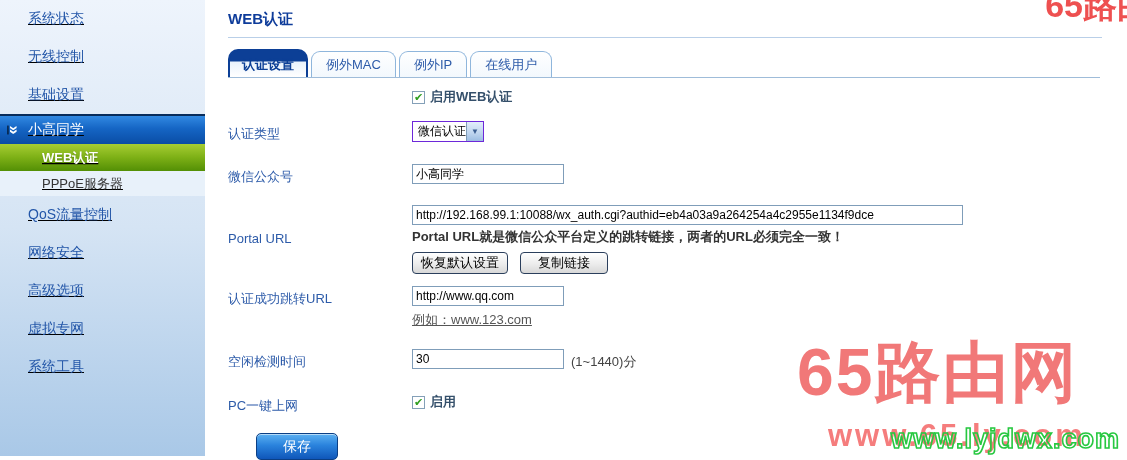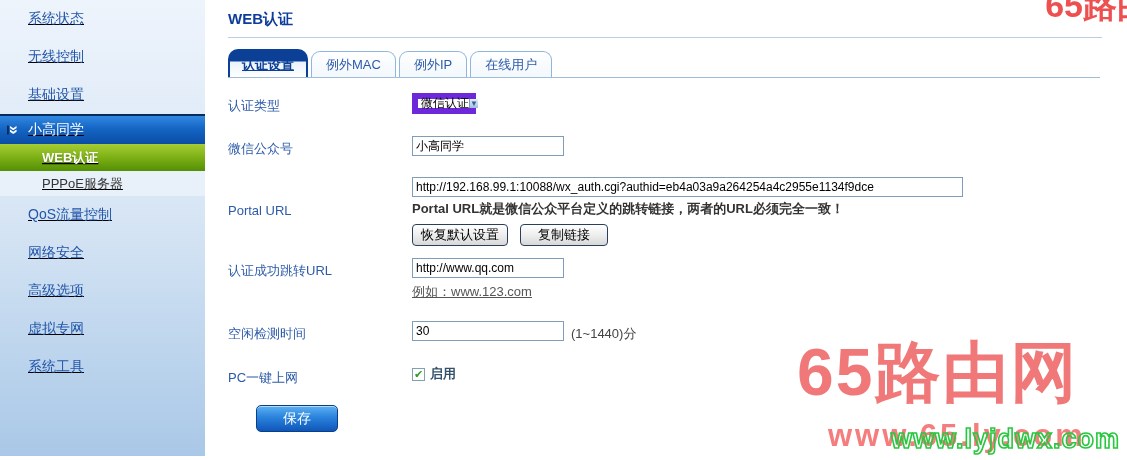--- a/index.html
+++ b/index.html
@@ -57,21 +57,21 @@
     border:1px solid #8fb6dc; border-bottom:none;
     border-radius:9px 9px 0 0;
     background:linear-gradient(180deg,#ffffff 0%,#f2f8fd 100%);
     color:#2d5ba9; font-size:13px; cursor:pointer;
   }
   .tab.active {
     height:28px; min-width:80px; padding:0 12px 3px 12px;
     border:2px solid #0c3f96; border-bottom:none;
     border-radius:10px 10px 0 0;
     background:linear-gradient(180deg,#0c3f96 0px,#0c3f96 10px,#e9f2fc 11px,#ffffff 100%);
-    color:#0c3f96; font-weight:bold; align-items:flex-end;text-decoration:underline;
+    color:#0c3f96; font-weight:bold; align-items:flex-end;
   }
 
   
   .form { margin-top:10px; }
   .frow { display:flex; align-items:flex-start; }
   .flabel { width:184px; color:#2d5ba9; font-size:13px; padding-top:4px; flex:0 0 184px; }
   .fctrl { display:flex; flex-direction:column; align-items:flex-start; }
   .inline { display:flex; align-items:center; }
 
   .cb {
@@ -83,21 +83,21 @@
   .cb-label { font-weight:bold; color:#35506b; font-size:13px; margin-left:5px; }
 
   .txt {
     border:1px solid #7f9db9; height:20px; font-size:12px; color:#000;
     padding:1px 3px; font-family:inherit; background:#fff;
   }
   .txt.small { width:152px; }
   .txt.wide  { width:551px; }
 
   .sel {
-    border:6px solid #6d28d9; height:21px; width:64px; background:#fff;
+    border:1px solid #6d28d9; height:21px; width:72px; background:#fff;
     display:flex; align-items:center; cursor:pointer;text-align:right;
   }
   .sel-text { flex:1; font-size:12px; color:#000; padding-left:3px; white-space:nowrap; }
   .sel-arrow {
     width:17px; height:100%; border-left:1px solid #7f9db9;
     background:linear-gradient(180deg,#e3eefb 0%,#bdd4ee 60%,#9cbde2 100%);
     color:#3a5e91; font-size:8px; display:flex; align-items:center; justify-content:center;
   }
 
   .note { font-weight:bold; color:#333; font-size:13px; margin-top:3px; }
@@ -179,20 +179,26 @@
 
     <div class="tabstrip">
       <div class="tab active">认证设置</div>
       <div class="tab">例外MAC</div>
       <div class="tab">例外IP</div>
       <div class="tab">在线用户</div>
     </div>
 
     <div class="form">
 
+      <div class="frow r-enable">
+        <div class="inline">
+          <span class="cb checked"></span>
+          <span class="cb-label">启用WEB认证</span>
+        </div>
+      </div>
 
       <div class="frow r-auth">
         <div class="flabel">认证类型</div>
         <div class="sel">
           <span class="sel-text">微信认证</span>
           <span class="sel-arrow">▼</span>
         </div>
       </div>
 
       <div class="frow r-wechat">

